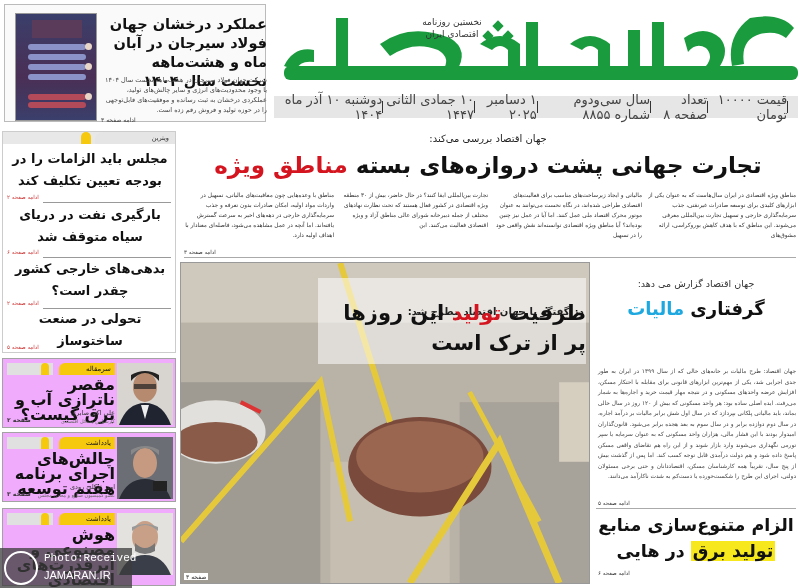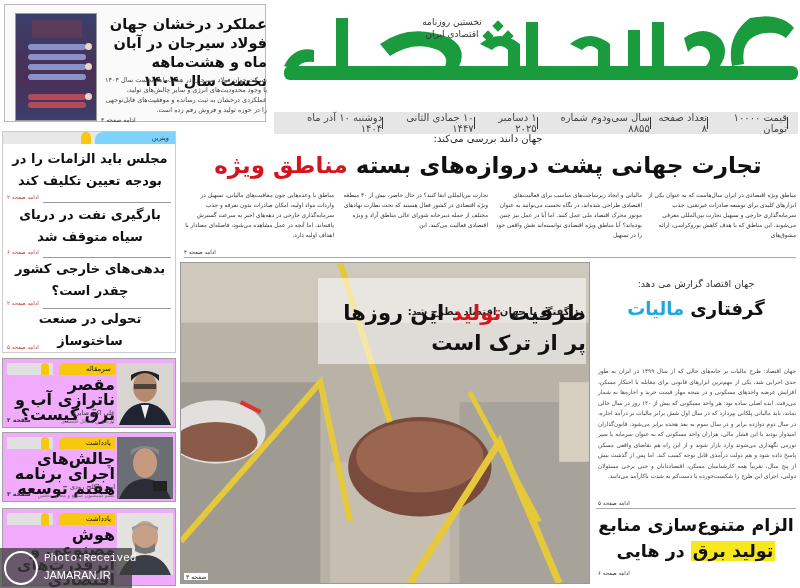--- a/index.html
+++ b/index.html
@@ -46,32 +46,32 @@
     left: 280px; top: 4px; width: 520px; height: 86px;
   }
   #masthead-tagline {
     left: 412px; top: 16px; width: 80px;
     font-size: 9px; line-height: 12px; color: #333; text-align: center;
   }
   #dateline {
     left: 274px; top: 96px; width: 524px; height: 22px;
     background: #e6e6e6;
     display: flex; flex-direction: row-reverse; align-items: center; justify-content: space-around;
-    font-size: 10px; color: #444; padding: 0 10px; margin-top: 16px;
+    font-size: 13px; color: #444; padding: 0 10px;
   }
   .sep { width: 1px; height: 12px; background: #333; }
 
   
   #sidebar-top {
     left: 2px; top: 131px; width: 174px; height: 222px;
     border: 1px solid #ccc; background: #fff;
   }
   .tab-bar { position:absolute; left: 0; top: 0; width: 100%; height: 12px; background: #e8e8e8; }
   .tab-yellow {
-    position:absolute; right: 0; top: 0; width: 80px; height: 12px; background: #7dd3fc;
+    position:absolute; right: 0; top: 0; width: 80px; height: 12px; background: #e5e5e5;
     border-radius: 8px 0 0 0; font-size: 6.5px; line-height: 12px; padding-right: 6px; color: #333;
   }
   .tab-yellow-small { position:absolute; top:0; width: 10px; height: 12px; background: #f6c90e; border-radius: 6px 6px 0 0; }
   .side-item { position: absolute; left: 4px; width: 166px; text-align: center; font-weight: bold; font-size: 13px; line-height: 22px; color: #111; }
   .side-more { position: absolute; left: 4px; font-size: 5.5px; color: #c33; }
   .side-rule { position: absolute; left: 40px; width: 128px; height: 1px; background: #999; }
 
   .op-box { left: 2px; width: 174px; height: 70px; border: 1px solid #a3a3a3; background:#f0abfc; }
   .op-photo { position: absolute; right: 2px; top: 4px; width: 56px; height: 62px; }
   .op-tab { position: absolute; right: 60px; top: 4px; width: 56px; height: 12px; background: #f6c90e; font-size: 7px; line-height: 12px; padding-right: 4px; border-radius: 6px 0 0 0; }
@@ -251,21 +251,21 @@
   </svg>
   <div class="op-title rtl">هوش مصنوعی و ابرقدرت‌های اقتصادی</div>
 </div>
 
 <div id="watermark" class="abs">
   <div id="watermark-logo"></div>
   <div id="watermark-line1">Photo:Received</div>
   <div id="watermark-line2">JAMARAN.IR</div>
 </div>
 
-<div id="main-kicker" class="abs rtl" style="text-align:center">جهان دانند بررسی می‌کند:</div>
+<div id="main-kicker" class="abs rtl" style="text-align:center">جهان اقتصاد بررسی می‌کند:</div>
 <div id="main-headline" class="abs rtl" style="text-align:center">
   <span>تجارت جهانی پشت دروازه‌های بسته</span>
   <span class="hl">مناطق ویژه</span>
 </div>
 <div class="abs rtl col" style="left:648px;top:190px;width:148px">مناطق ویژه اقتصادی در ایران سال‌هاست که به عنوان یکی از ابزارهای کلیدی برای توسعه صادرات غیرنفتی، جذب سرمایه‌گذاری خارجی و تسهیل تجارت بین‌المللی معرفی می‌شوند. این مناطق که با هدف کاهش بوروکراسی، ارائه مشوق‌های</div>
 <div class="abs rtl col" style="left:494px;top:190px;width:148px">مالیاتی و ایجاد زیرساخت‌های مناسب برای فعالیت‌های اقتصادی طراحی شده‌اند، در نگاه نخست می‌توانند به عنوان موتور محرک اقتصاد ملی عمل کنند. اما آیا در عمل نیز چنین بوده‌اند؟ آیا مناطق ویژه اقتصادی توانسته‌اند نقش واقعی خود را در تسهیل</div>
 <div class="abs rtl col" style="left:340px;top:190px;width:148px">تجارت بین‌المللی ایفا کنند؟ در حال حاضر، بیش از ۳۰ منطقه ویژه اقتصادی در کشور فعال هستند که تحت نظارت نهادهای مختلف از جمله دبیرخانه شورای عالی مناطق آزاد و ویژه اقتصادی فعالیت می‌کنند. این</div>
 <div class="abs rtl col" style="left:184px;top:190px;width:150px">مناطق با وعده‌هایی چون معافیت‌های مالیاتی، تسهیل در واردات مواد اولیه، امکان صادرات بدون تعرفه و جذب سرمایه‌گذاری خارجی در دهه‌های اخیر به سرعت گسترش یافته‌اند. اما آنچه در عمل مشاهده می‌شود، فاصله‌ای معنادار با اهداف اولیه دارد.</div>
 <div id="main-more" class="abs rtl">ادامه صفحه ۳</div>
 <div id="main-rule" class="abs"></div>

